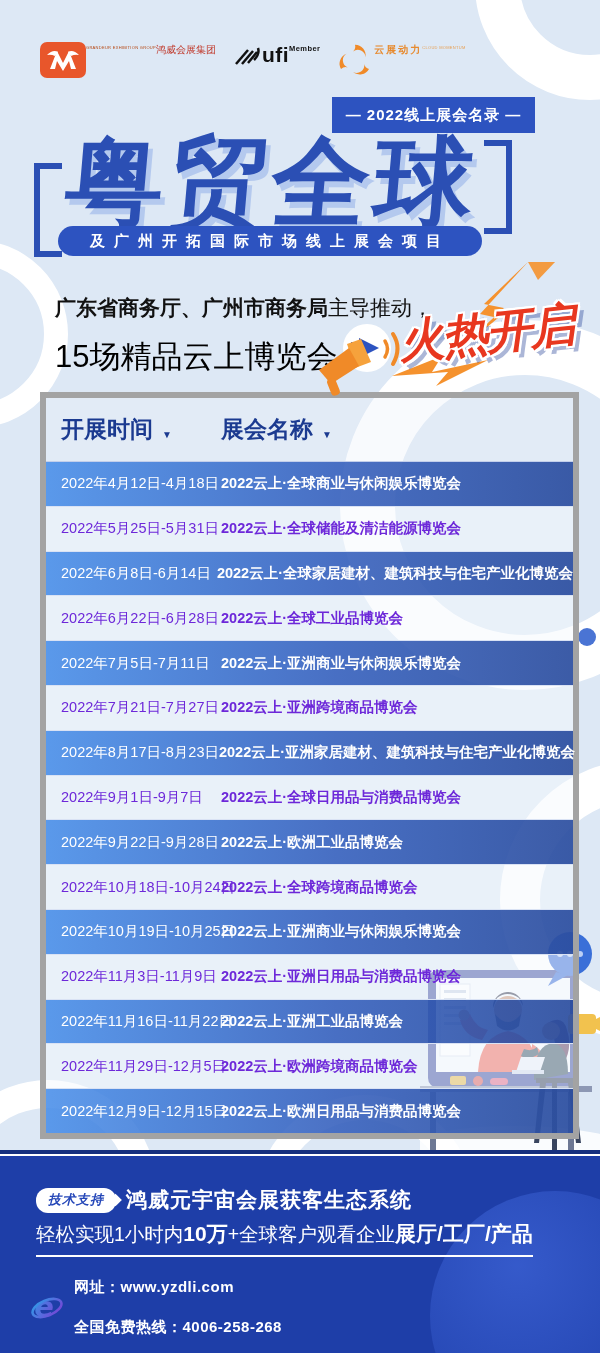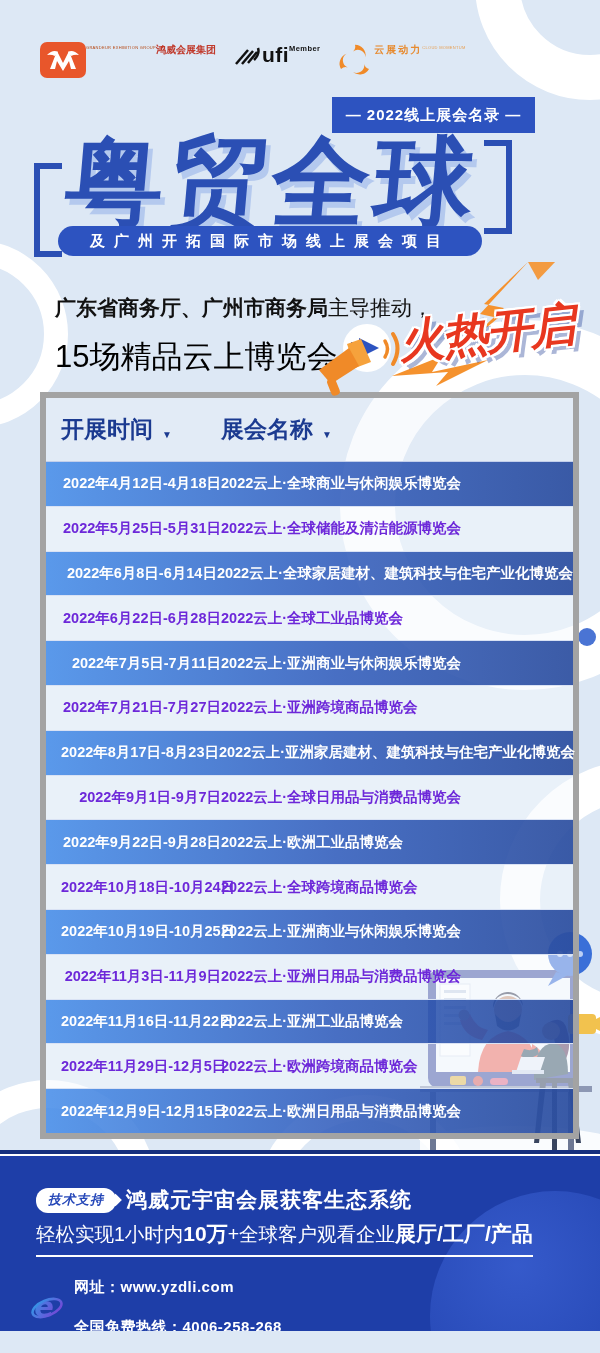--- a/index.html
+++ b/index.html
@@ -14,21 +14,21 @@
   #ring-midright{left:500px;top:760px;width:200px;height:200px;border-width:40px;}
   #ring-bottomleft{left:-60px;top:1080px;width:160px;height:160px;border-width:28px;}
   #ring-bottomcenter{left:255px;top:1095px;width:170px;height:170px;border-width:25px;}
   #dot-blue{position:absolute;left:578px;top:628px;width:18px;height:18px;border-radius:50%;background:#4a74d4;z-index:0;}
 
   
   #logo-bar{position:absolute;left:40px;top:42px;display:flex;gap:16px;align-items:flex-start;z-index:2;}
   .logo{display:flex;align-items:flex-start;}
   #logo-grandeur-box{width:46px;height:36px;background:#e8562b;border-radius:7px;display:flex;align-items:center;justify-content:center;}
   .logo-sub{font-size:4px;color:#b5450f;letter-spacing:.3px;margin-top:3px;white-space:nowrap;}
-  #logo-grandeur-caption{font-size:10px;font-weight:bold;color:#c0392b;margin-top:1px;white-space:nowrap;}
+  #logo-grandeur-caption{font-size:10px;font-weight:normal;color:#c0392b;margin-top:1px;white-space:nowrap;}
   #logo-cloud-caption{font-size:10px;font-weight:bold;color:#e78a2e;margin-top:1px;letter-spacing:2px;white-space:nowrap;}
   #logo-ufi{margin-top:2px;}
   #logo-ufi-text{font-size:21px;font-weight:800;color:#111;line-height:1;letter-spacing:.5px;}
   #logo-ufi-member{font-size:7.5px;font-weight:bold;color:#111;letter-spacing:.4px;}
 
   
   #catalog-label{position:absolute;left:332px;top:97px;width:203px;height:36px;background:#2d53c0;color:#fff;
     font-size:15px;font-weight:bold;display:flex;align-items:center;justify-content:center;letter-spacing:1px;z-index:2;}
 
   
@@ -56,30 +56,30 @@
   
   #exhibition-table{position:absolute;left:40px;top:392px;width:527px;border:6px solid #a3a3a3;z-index:2;}
   #table-header{height:63px;display:flex;align-items:center;border-bottom:1px solid #c3cfeb;background:rgba(235,242,250,.35);}
   .hcell{font-size:23px;font-weight:900;color:#1b3a90;display:flex;align-items:center;}
   .hcell-date{width:160px;padding-left:15px;}
   .sort-arrow{font-size:10px;margin-left:9px;margin-top:10px;color:#1b3a90;}
   .trow{display:flex;align-items:center;height:43.8px;}
   .trow + .trow{border-top:1.5px solid #d9e2f4;}
   .trow-blue{background:linear-gradient(90deg,rgba(72,142,233,.88) 0%,rgba(56,98,190,.9) 55%,rgba(45,79,160,.93) 100%);color:#fff;}
   .trow-light{background:rgba(246,249,253,.5);color:#6d28d9;}
-  .cell-date{width:160px;padding-left:15px;font-size:14.5px;font-weight:bold;white-space:nowrap;text-align:right;}
+  .cell-date{width:160px;padding-left:15px;font-size:14.5px;font-weight:normal;white-space:nowrap;}
   .cell-name{flex:1;font-size:14.5px;font-weight:bold;white-space:nowrap;}
 
   
   #illustration{position:absolute;left:420px;top:928px;width:180px;height:228px;z-index:1;}
 
   
   #footer-sep{position:absolute;left:0;top:1150px;width:600px;height:6px;z-index:4;
     background:linear-gradient(#16307e 0 4px,#ffffff 4px 6px);}
-  #footer{position:absolute;left:0;top:1156px;width:600px;height:175px;background:#1e3ea8;overflow:hidden;z-index:3;color:#fff;}
+  #footer{position:absolute;left:0;top:1156px;width:600px;height:197px;background:#1e3ea8;overflow:hidden;z-index:3;color:#fff;}
   #footer-circle{position:absolute;right:-80px;top:35px;width:250px;height:250px;border-radius:50%;
     background:radial-gradient(circle at 35% 30%,#3d63d6,#2547b4 70%,rgba(37,71,180,0));opacity:.75;}
   #footer-line1{position:absolute;left:36px;top:30px;display:flex;align-items:center;gap:10px;}
   #support-badge{background:#fff;color:#2547b8;font-size:13px;font-weight:800;font-style:italic;
     padding:3px 12px 4px 12px;border-radius:12px;letter-spacing:1px;position:relative;}
   #support-badge::after{content:"";position:absolute;right:-4px;top:50%;width:9px;height:9px;background:#fff;
     transform:translateY(-50%) rotate(45deg);}
   #system-title{font-size:21px;font-weight:900;letter-spacing:1px;white-space:nowrap;}
   #slogan{position:absolute;left:36px;top:64px;font-size:19.5px;border-bottom:2px solid #fff;padding-bottom:7px;white-space:nowrap;}
   #slogan .n{font-weight:500;}

